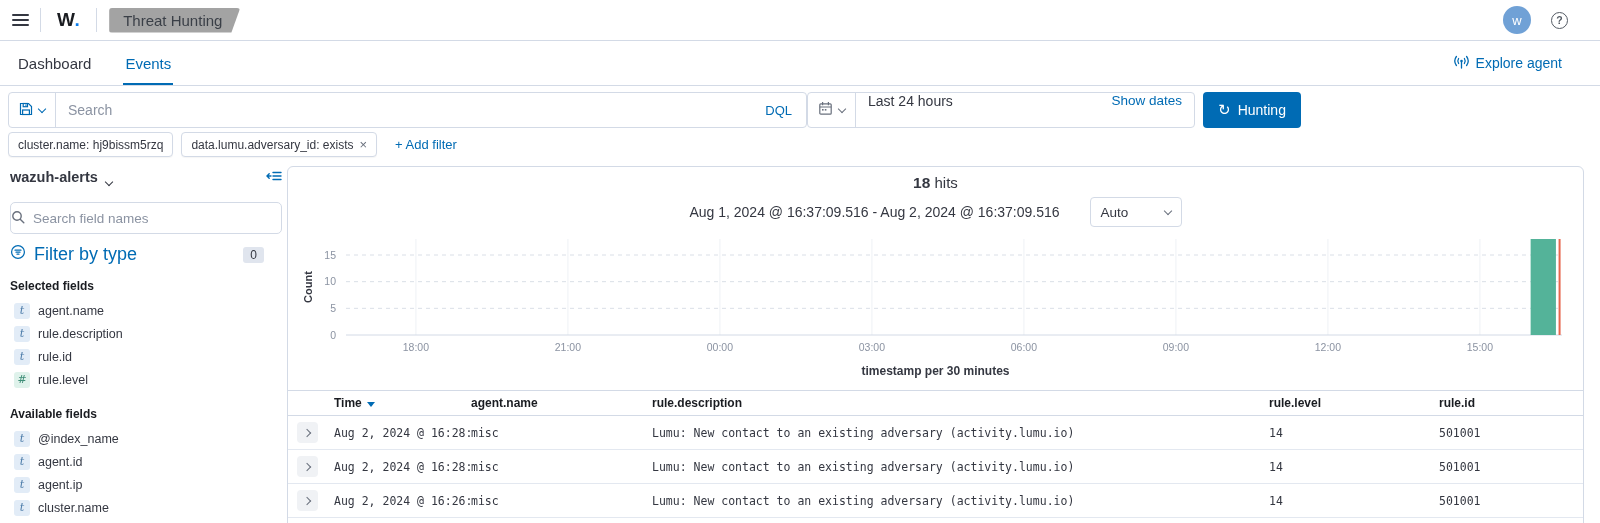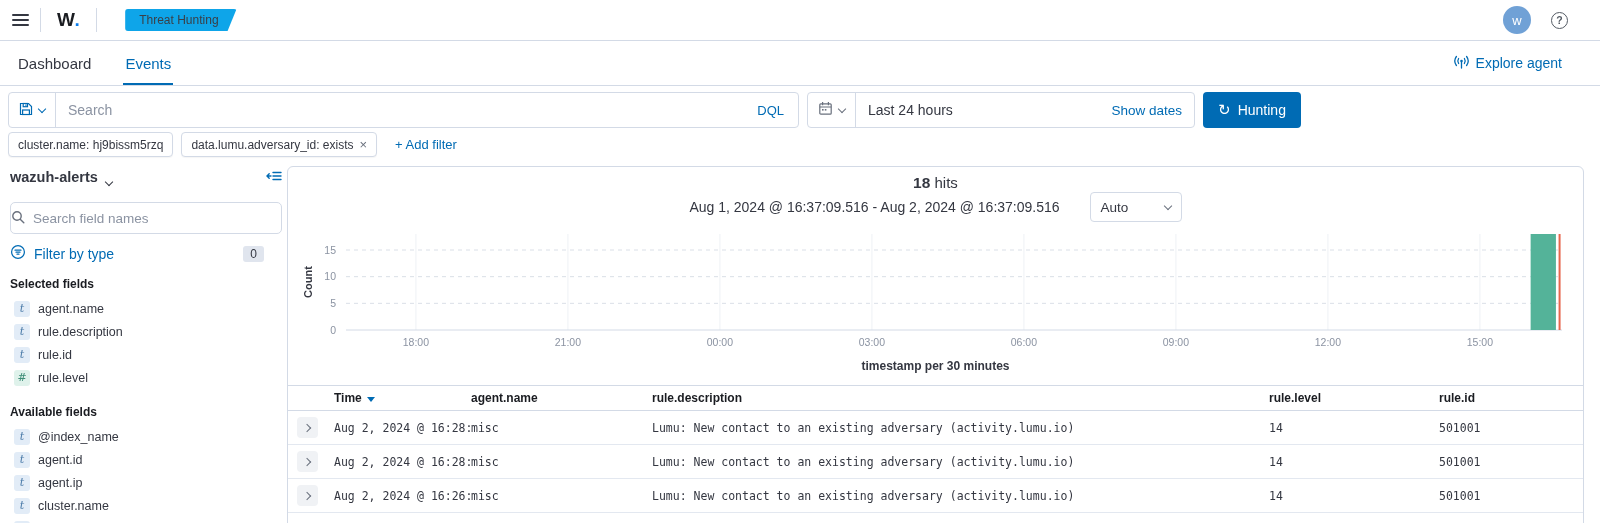--- a/index.html
+++ b/index.html
@@ -13,21 +13,21 @@
 
   
   .topbar { position:absolute; top:0; left:0; width:1600px; height:41px;
     border-bottom:1px solid #d3dae6; display:flex; align-items:center; }
   .hamburger { width:40px; height:40px; display:flex; align-items:center; justify-content:center; cursor:pointer; }
   .hamburger .bars { width:17px; }
   .hamburger .bars div { height:2px; background:#343741; margin:3px 0; border-radius:1px; }
   .vdiv { width:1px; height:24px; background:#d3dae6; }
   .logo { padding:0 16px; font-weight:bold; font-size:19px; letter-spacing:0.5px; color:#1a1c21; cursor:pointer;}
   .logo .dot { color:#0a7ded; }
-  .crumb { margin-left:28px; background:#0ea5e9; color:#3a3f47; font-size:12px;
+  .crumb { margin-left:12px; background:#a3a3a3; color:#3a3f47; font-size:15px;
     padding:4px 18px 4px 14px; clip-path: polygon(0 0, 100% 0, calc(100% - 9px) 100%, 0 100%);
     border-radius:3px; cursor:pointer; }
   .topbar-right { margin-left:auto; display:flex; align-items:center; gap:20px; padding-right:32px; }
   .avatar { width:28px; height:28px; border-radius:50%; background:#70a1d6; color:#fff;
     display:flex; align-items:center; justify-content:center; font-size:13px; cursor:pointer; }
   .help-icon { width:17px; height:17px; border:1.4px solid #545b64; border-radius:50%; color:#545b64;
     font-size:10.5px; display:flex; align-items:center; justify-content:center; cursor:pointer; font-weight:bold; }
 
   
   .tabbar { position:absolute; top:41px; left:0; width:1600px; height:45px;
@@ -43,22 +43,22 @@
     display:flex; align-items:center; background:#fff; }
   .save-seg { display:flex; align-items:center; gap:6px; padding:0 10px; cursor:pointer; }
   .chev { display:inline-block; width:6px; height:6px; border-right:1.6px solid #69707d;
     border-bottom:1.6px solid #69707d; transform:rotate(45deg); margin-top:-3px; }
   .chev.blue { border-color:#006bb4; }
   .searchbox .sep { width:1px; height:34px; background:#d3dae6; }
   .search-input { flex:1; border:none; outline:none; font-size:14px; padding:0 12px;
     font-family:"Liberation Sans",sans-serif; color:#343741; }
   .search-input::placeholder { color:#8b93a2; }
   .dql { font-size:13px; color:#006bb4; padding:0 14px; cursor:pointer; }
-  .datepicker { margin-left:8px; width:388px; height:36px; border:1px solid #d3dae6; border-radius:4px;
-    display:flex; align-items:center; background:#fff; }
+  .datepicker { width:388px; height:36px; border:1px solid #d3dae6; border-radius:4px;
+    display:flex; align-items:flex-start; background:#fff; }
   .cal-seg { display:flex; align-items:center; gap:6px; padding:0 10px; cursor:pointer; height:100%; border-right:1px solid #d3dae6; }
   .daterange-txt { padding:0 12px; font-size:14px; color:#343741; cursor:pointer; }
   .showdates { margin-left:auto; padding-right:12px; color:#006bb4; font-size:13.5px; cursor:pointer; }
   .refresh-btn { margin-left:8px; width:98px; height:36px; background:#006bb4; border:none; border-radius:4px;
     color:#fff; font-size:14px; display:flex; align-items:center; justify-content:center; gap:7px; cursor:pointer;
     font-family:"Liberation Sans",sans-serif; }
   .refresh-glyph { font-family:"DejaVu Sans", sans-serif; font-size:15px; }
 
   
   .filterrow { position:absolute; top:132px; left:8px; display:flex; align-items:center; gap:8px; }
@@ -70,36 +70,36 @@
   
   .sidebar { position:absolute; top:166px; left:10px; width:272px; }
   .sb-head { display:flex; align-items:center; justify-content:space-between; height:22px; }
   .sb-title { font-size:14.5px; font-weight:bold; color:#343741; display:flex; align-items:flex-end; gap:8px; cursor:pointer; }
   .sb-collapse { cursor:pointer; }
   .sb-search { margin-top:14px; height:32px; border:1px solid #d3dae6; border-radius:5px; display:flex;
     align-items:center; gap:8px; padding:0 0; background:#fff; }
   .sb-search input { border:none; outline:none; flex:1; font-size:13.5px; color:#343741; font-family:"Liberation Sans",sans-serif;}
   .sb-search input::placeholder { color:#8b93a2; }
   .filtertype { margin-top:10px; display:flex; align-items:center; justify-content:space-between; padding-right:18px; }
-  .filtertype-left { display:flex; align-items:center; gap:8px; color:#006bb4; font-size:14px; cursor:pointer; }
+  .filtertype-left { display:flex; align-items:center; gap:8px; color:#006bb4; font-size:18px; cursor:pointer; }
   .count-badge { background:#e0e5ee; border-radius:3px; font-size:12px; padding:1px 7px; color:#343741; }
   .fields-header { font-size:12px; font-weight:bold; color:#1a1c21; margin-top:14px; margin-bottom:6px; }
   .field-item { display:flex; align-items:center; gap:8px; height:23px; padding-left:4px; cursor:pointer; }
   .fbadge { width:16px; height:16px; border-radius:3px; font-size:11px; display:flex; align-items:center;
     justify-content:center; font-family:"DejaVu Serif", serif; font-style:italic; }
   .fbadge.t { background:#e2ecf7; color:#4a7aa8; }
   .fbadge.num { background:#dff2eb; color:#3e8e77; }
   .fname { font-size:12.5px; color:#343741; }
 
   
   .panel { position:absolute; top:166px; left:287px; width:1297px; height:380px;
     border:1px solid #d3dae6; border-radius:6px; background:#fff; }
   .hits-row { text-align:center; margin-top:7px; font-size:15px; color:#343741; }
   .hits-row b { font-size:15.5px; }
-  .range-row { display:flex; align-items:center; justify-content:center; gap:30px; }
+  .range-row { display:flex; align-items:center; justify-content:center; gap:30px; margin-top:5px; }
   .range-txt { font-size:14px; color:#343741; }
   .interval-select { width:92px; height:30px; border:1px solid #d3dae6; border-radius:4px; display:flex;
     align-items:center; justify-content:space-between; padding:0 10px; font-size:13.5px; cursor:pointer; background:#fff;}
   .chart-wrap { margin-top:6px; padding:0 12px; }
   .ytick { font-size:10.5px; fill:#8b93a2; text-anchor:end; font-family:"Liberation Sans",sans-serif;}
   .xtick { font-size:10.5px; fill:#8b93a2; text-anchor:middle; font-family:"Liberation Sans",sans-serif;}
   .ylab { font-size:11px; fill:#343741; font-weight:bold; text-anchor:middle; font-family:"Liberation Sans",sans-serif;}
   .xaxis-label { text-align:center; font-size:12px; font-weight:bold; color:#343741; margin-top:2px; }
 
   

